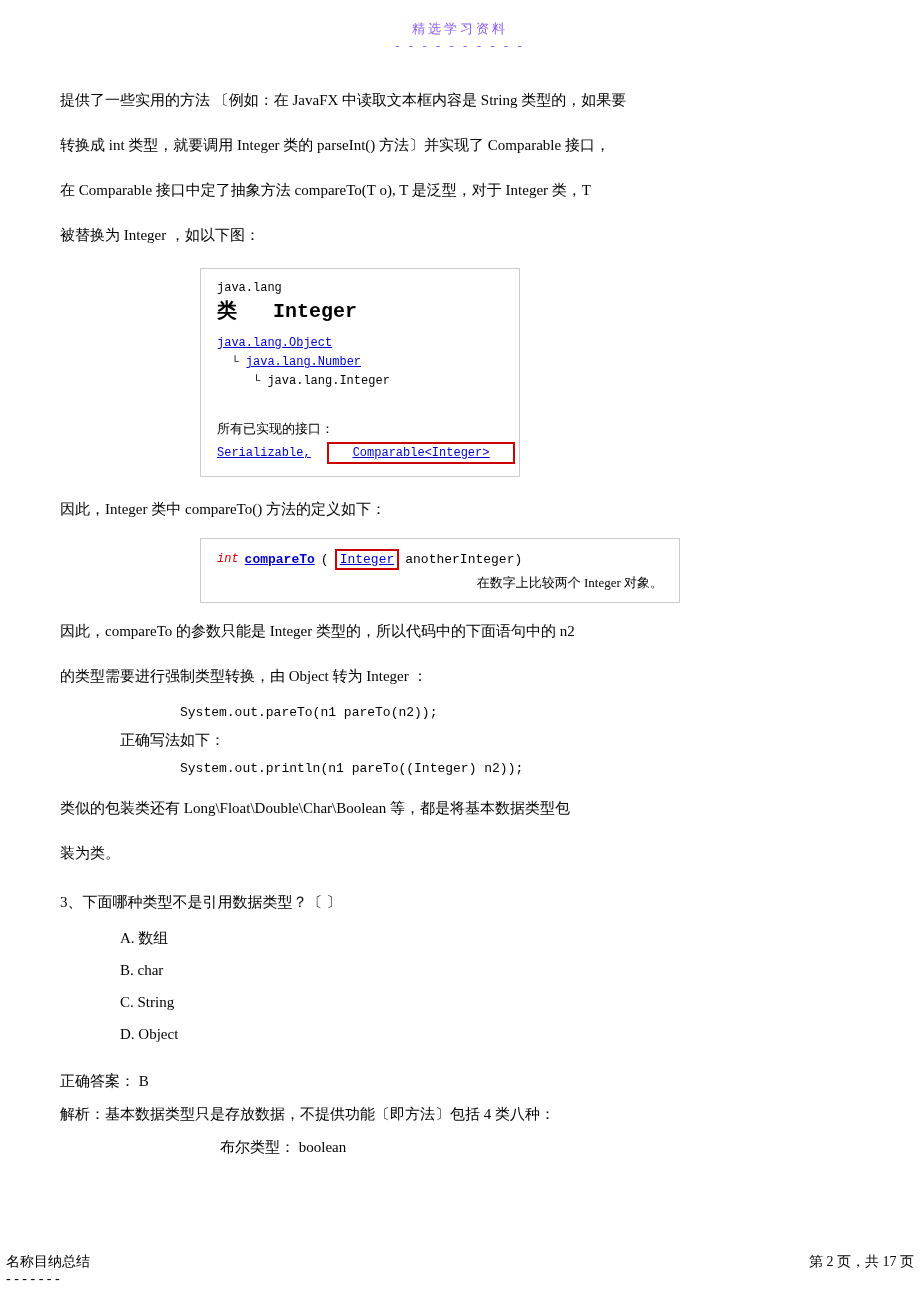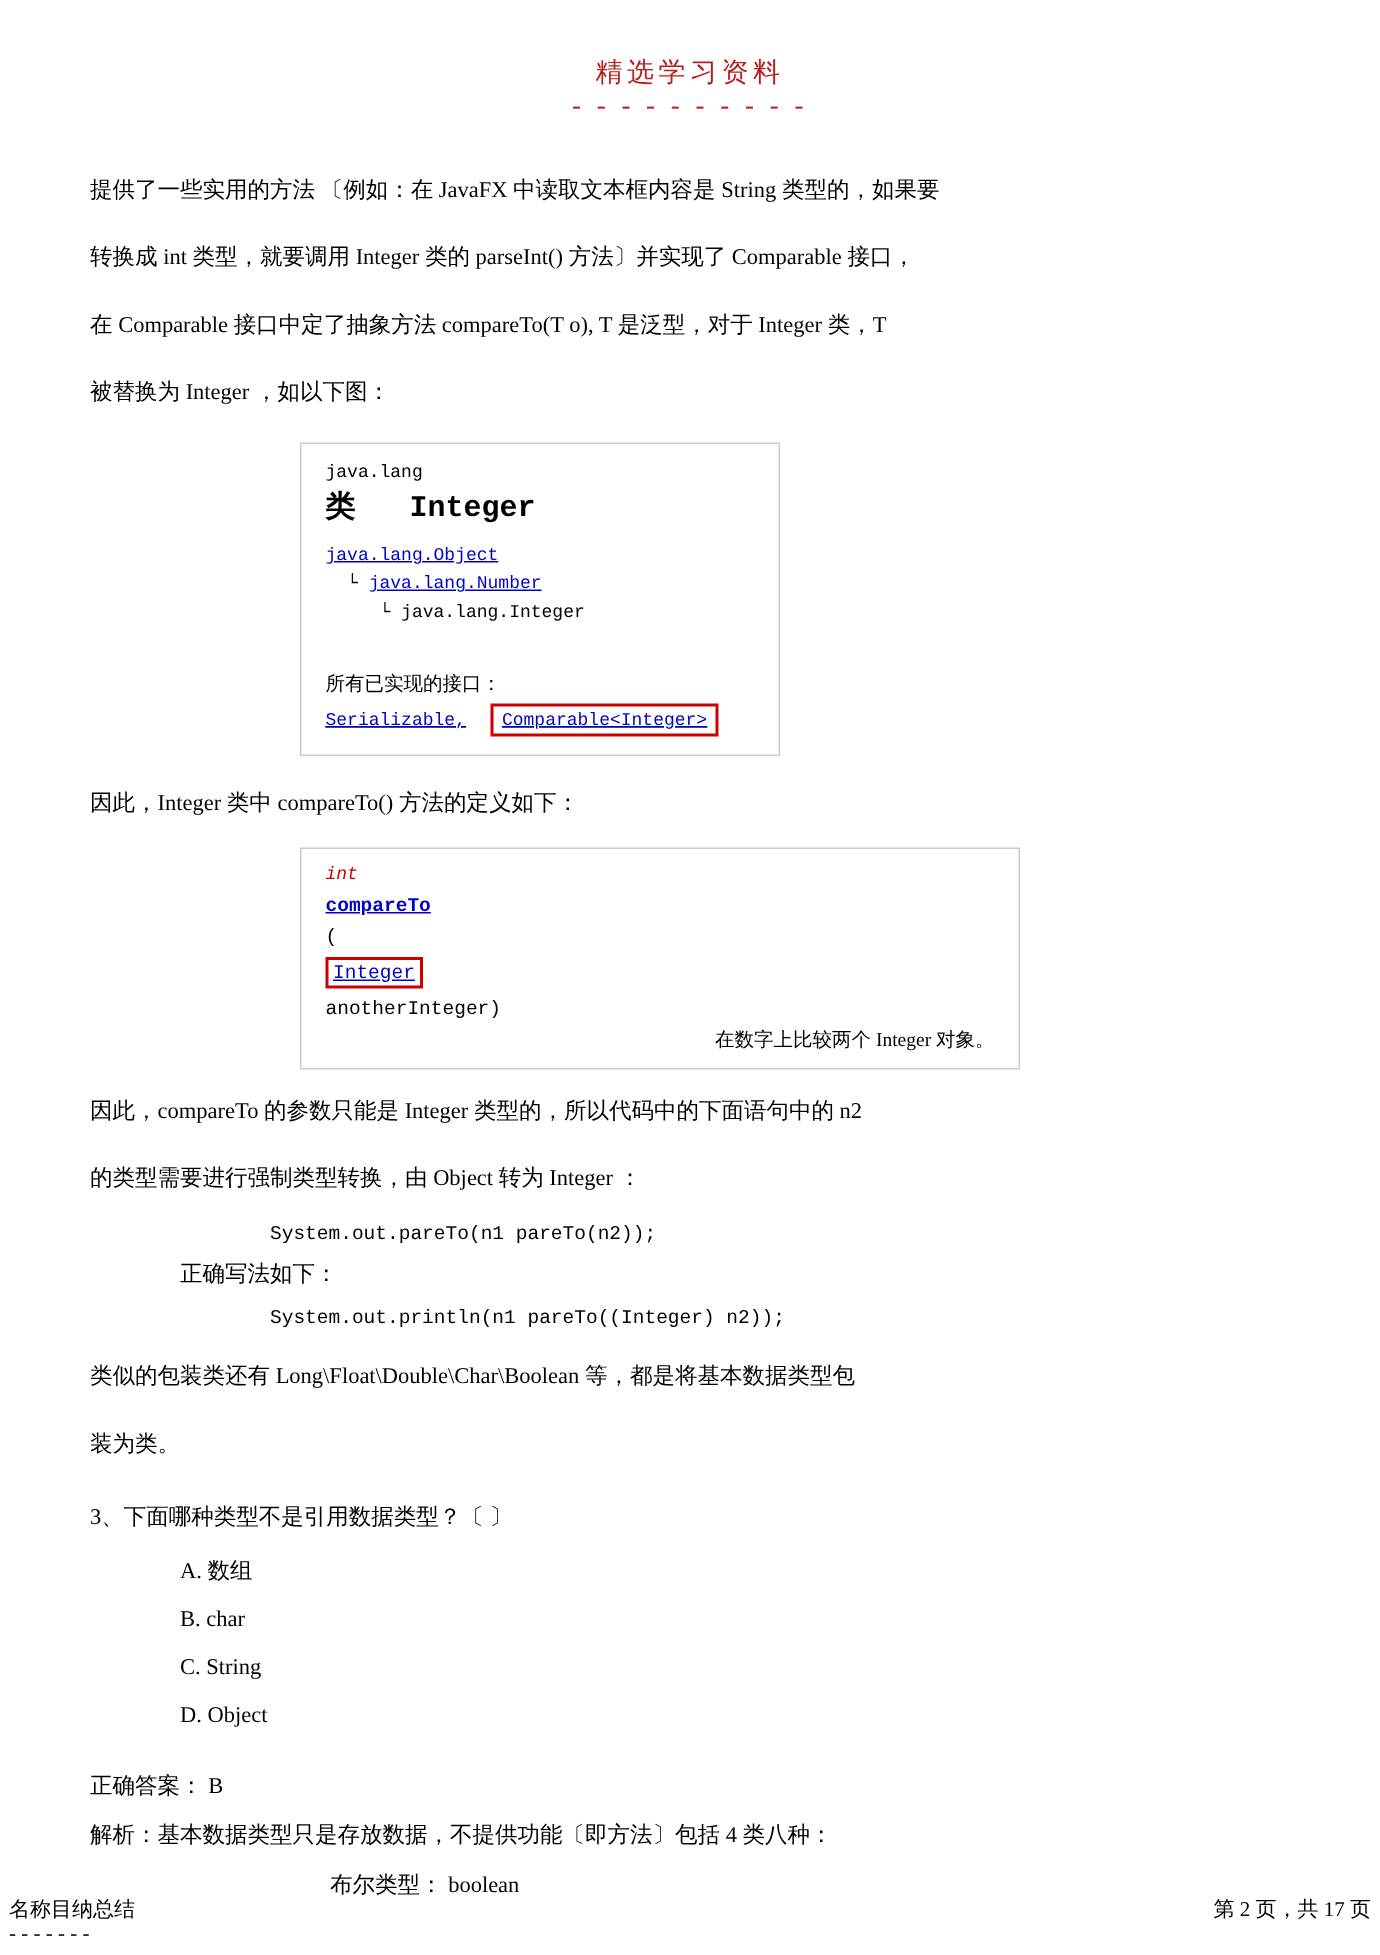--- a/index.html
+++ b/index.html
@@ -20,25 +20,24 @@
 
     .page-container {
       width: 920px;
       min-height: 1303px;
       padding: 20px 60px 40px 60px;
       position: relative;
     }
 
     .header-watermark {
       text-align: center;
-      font-size: 18px;
-      color: #b91c1c;
+      font-size: 13px;
+      color: #8b5cf6;
       margin-bottom: 30px;
       letter-spacing: 3px;
-      margin-top: 16px;
     }
 
     .paragraph {
       margin-bottom: 12px;
       font-size: 15px;
       line-height: 2.2;
     }
 
     .diagram-box {
       border: 1px solid #ccc;
@@ -87,43 +86,42 @@
     }
 
     .diagram-box .interfaces-row a {
       color: #0000cc;
       text-decoration: underline;
       font-family: "Courier New", monospace;
     }
 
     .comparable-highlight {
       border: 2px solid #cc0000;
-      padding: 2px 6px;
+      padding: 2px 24px;
       color: #0000cc;
       text-decoration: underline;
       font-family: "Courier New", monospace;
       font-size: 12px;
       text-align: center;
     }
 
     .method-box {
       border: 1px solid #ccc;
       width: 480px;
       margin: 12px auto 12px 140px;
       padding: 10px 16px;
       font-family: "Courier New", monospace;
       font-size: 13px;
       background: #fff;
     }
 
     .method-row {
       display: flex;
-      align-items: flex-start;
+      align-items: center;
       gap: 6px;
-      flex-direction: column;
     }
 
     .method-int {
       color: #cc0000;
       font-size: 12px;
       font-style: italic;
     }
 
     .method-name {
       color: #0000cc;

